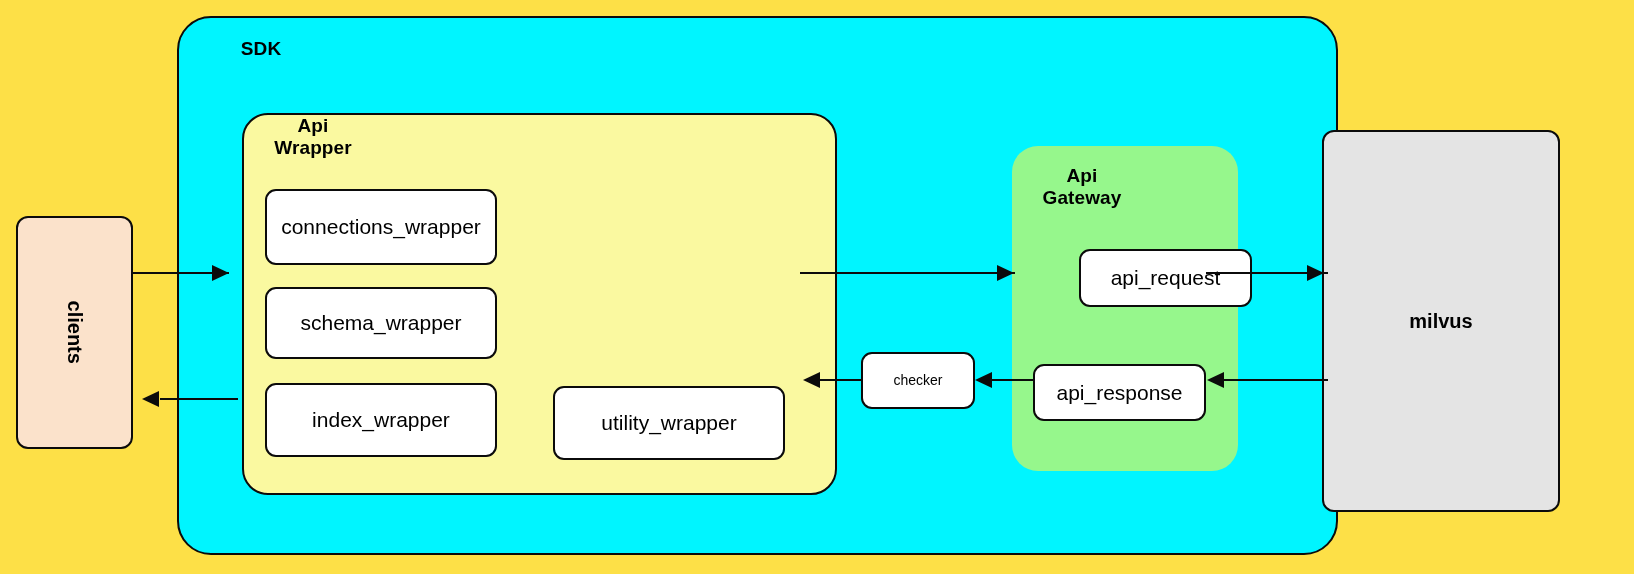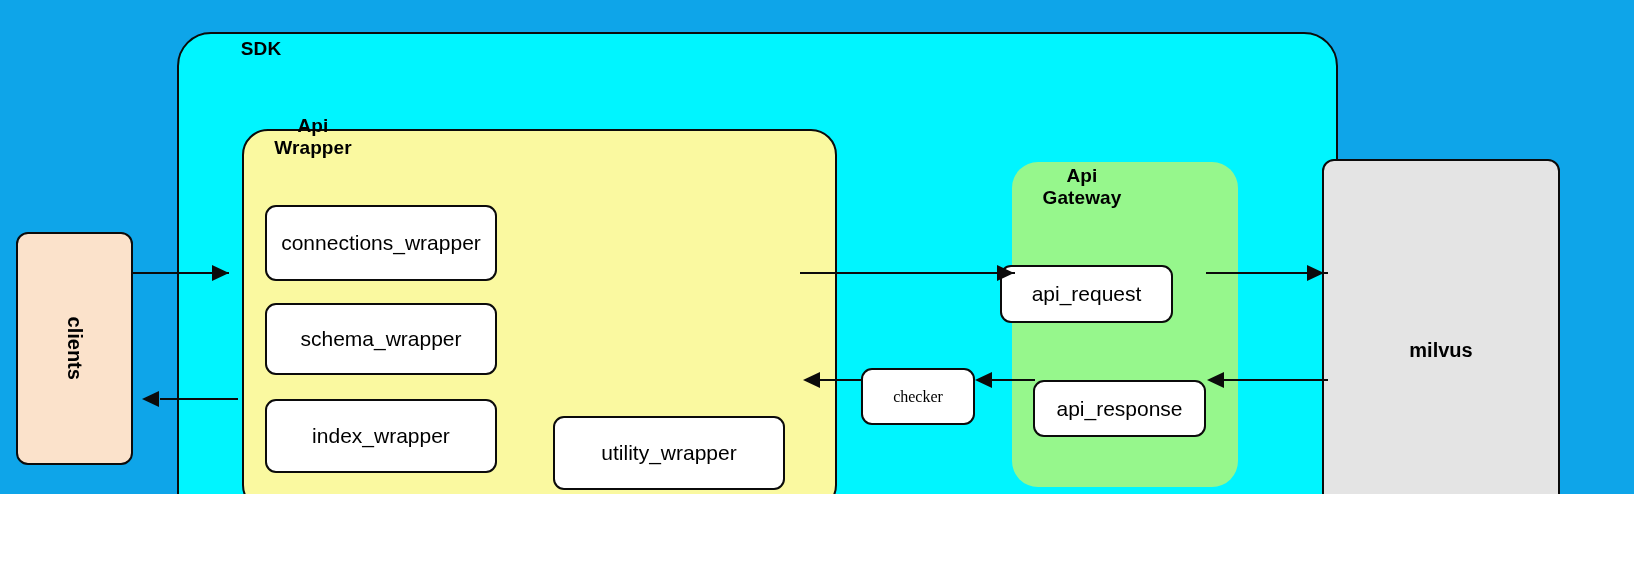--- a/index.html
+++ b/index.html
@@ -8,35 +8,34 @@
     margin: 0; padding: 0;
     background: #ffffff;
   }
   body {
     font-family: "Liberation Sans", sans-serif;
     -webkit-font-smoothing: antialiased;
   }
   #canvas {
     position: relative;
     width: 1634px;
-    height: 494px;
-    background: #0ea5e9;
+    height: 574px;
+    background: #fde047;
     overflow: hidden;
   }
 
   
   .node {
     position: absolute;
     border: 2px solid #0b0b0b;
     display: flex;
     align-items: center;
     justify-content: center;
     line-height: 1.12;
     color: #000000;
-    margin-top: 16px;
   }
 
   
   .container-sdk {
     border-radius: 34px;
     background: #00f5ff;
     align-items: flex-start;
     justify-content: flex-start;
   }
   
@@ -95,22 +94,21 @@
     background: #e4e4e4;
     border-radius: 12px;
     font-size: 20px;
     font-weight: bold;
   }
 
   
   .box-checker {
     background: #ffffff;
     border-radius: 11px;
-    font-size: 16px;
-    font-family: Liberation Serif, serif;
+    font-size: 14px;
   }
 
   
   .conn {
     position: absolute;
     height: 2px;
     background: #0b0b0b;
   }
   .arrowhead {
     position: absolute;
@@ -136,35 +134,35 @@
   </div>
   <div class="container-title" style="left:216px; top:38px; width:90px;">SDK</div>
 
   <div class="node container-wrapper" style="left:242px; top:113px; width:595px; height:382px;"></div>
   <div class="container-title" style="left:252px; top:115px; width:122px;"><span>Api</span><br><span>Wrapper</span></div>
 
   <div class="node leaf" style="left:265px; top:189px; width:232px; height:76px;">connections_wrapper</div>
   <div class="node leaf" style="left:265px; top:383px; width:232px; height:74px;">index_wrapper</div>
   <div class="node leaf" style="left:265px; top:287px; width:232px; height:72px;">schema_wrapper</div>
 
-  <div class="node leaf" style="left:553px; top:400px; width:232px; height:74px;">utility_wrapper</div>
+  <div class="node leaf" style="left:553px; top:386px; width:232px; height:74px;">utility_wrapper</div>
 
   <div class="node container-gateway" style="left:1012px; top:146px; width:226px; height:325px;"></div>
   <div class="container-title" style="left:1017px; top:165px; width:130px;"><span>Api</span><br><span>Gateway</span></div>
 
-  <div class="node leaf" style="left:1000px; top:249px; width:173px; height:58px;">api_request</div>
+  <div class="node leaf" style="left:1079px; top:249px; width:173px; height:58px;">api_request</div>
   <div class="node leaf" style="left:1033px; top:364px; width:173px; height:57px;">api_response</div>
 
   <div class="node box-checker" style="left:861px; top:352px; width:114px; height:57px;">checker</div>
 
   <div class="node box-clients" style="left:16px; top:216px; width:117px; height:233px;">
     <span class="vtext">clients</span>
   </div>
 
-  <div class="node box-milvus" style="left:1322px; top:143px; width:238px; height:382px;">milvus</div>
+  <div class="node box-milvus" style="left:1322px; top:130px; width:238px; height:382px;">milvus</div>
 
   <div class="conn" style="left:133px; top:272px; width:96px;"></div>
   <div class="arrowhead right" style="left:212px; top:265px;"></div>
 
   <div class="conn" style="left:800px; top:272px; width:215px;"></div>
   <div class="arrowhead right" style="left:997px; top:265px;"></div>
 
   <div class="conn" style="left:1206px; top:272px; width:122px;"></div>
   <div class="arrowhead right" style="left:1307px; top:265px;"></div>
 

